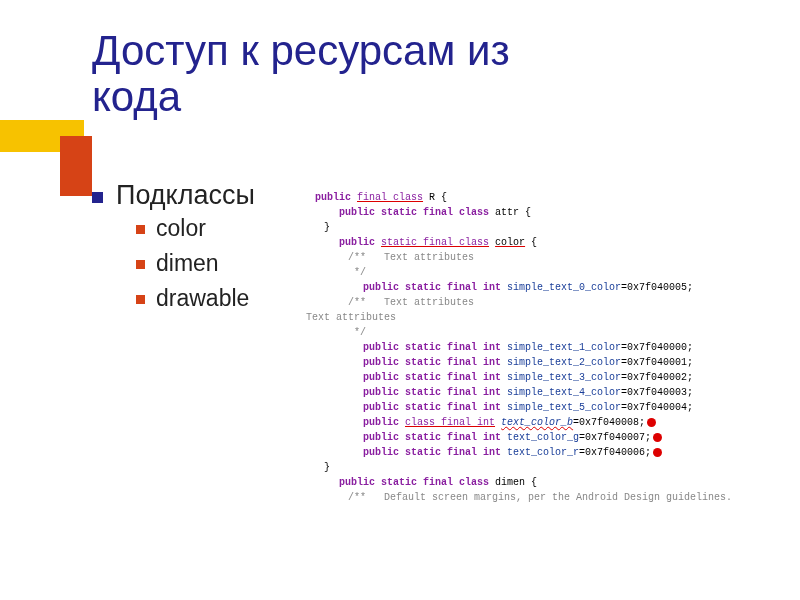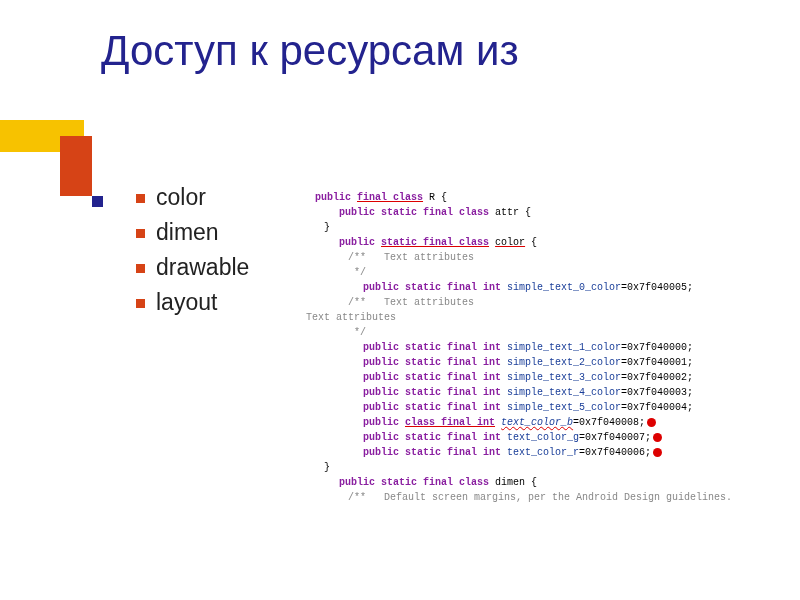--- a/index.html
+++ b/index.html
@@ -1,56 +1,56 @@
 <!DOCTYPE html>
 <html><head>
 <meta charset="utf-8">
 <style>
   * { margin: 0; padding: 0; box-sizing: border-box; }
   body { width: 800px; height: 600px; background: #fff; font-family: Verdana, Arial, sans-serif; position: relative; overflow: hidden; }
   .deco-yellow { position: absolute; left: 0; top: 120px; width: 84px; height: 32px; background: #f7c200; }
   .deco-red { position: absolute; left: 60px; top: 136px; width: 32px; height: 60px; background: #d64316; }
-  .title { position: absolute; left: 101px; top: 28px; font-size: 42px; line-height: 1.1; color: #23238e; font-weight: 400; }
+  .title { position: absolute; left: 92px; top: 28px; font-size: 42px; line-height: 1.1; color: #23238e; font-weight: 400; }
   .content { position: absolute; left: 88px; top: 180px; width: 700px; display: flex; }
   .left { width: 260px; }
   .level1 { list-style: none; }
   .level1 > li { position: relative; padding-left: 28px; font-size: 27px; color: #222; margin-bottom: 8px; }
   .level1 > li::before { content: ""; position: absolute; left: 4px; top: 12px; width: 11px; height: 11px; background: #23238e; }
   .level2 { list-style: none; margin-top: 4px; }
   .level2 > li { position: relative; padding-left: 40px; font-size: 23px; color: #222; margin-bottom: 8px; }
   .level2 > li::before { content: ""; position: absolute; left: 20px; top: 10px; width: 9px; height: 9px; background: #d64316; }
   .code { position: absolute; left: 300px; top: 190px; width: 498px; font-family: Consolas, "Courier New", monospace; font-size: 10px; line-height: 1.5; color: #000; white-space: pre; }
   .kw { color: #8a1fa0; font-weight: bold; padding-left: 15px; }
-  .uw { color: #8a1fa0; font-weight: bold; text-decoration: underline; text-decoration-color: #d00; }
+  .uw { color: #8a1fa0; font-weight: normal; text-decoration: underline; text-decoration-color: #d00; }
   .cls { color: #000; }
   .ucls { color: #000; text-decoration: underline; text-decoration-color: #d00; }
   .it { color: #1a3e99; }
   .uit { color: #1a3e99; font-style: italic; text-decoration: underline wavy #d00; margin-top: 43px; }
   .cm { color: #888; }
   .dot { display:inline-block; width:9px; height:9px; border-radius:50%; background:#d00; vertical-align:middle; margin-left:2px;}
 </style>
 </head>
 <body>
 
 <div class="deco-yellow"></div>
 <div class="deco-red"></div>
 
 <div class="title">
   <span>Доступ к ресурсам из</span><br>
+  <span>кода</span>
 </div>
 
 <div class="content">
   <div class="left">
     <ul class="level1">
-      <li>
+      <li><span>Подклассы</span>
         <ul class="level2">
           <li><span>color</span></li>
           <li><span>dimen</span></li>
           <li><span>drawable</span></li>
-          <li><span>layout</span></li>
         </ul>
       </li>
     </ul>
   </div>
 </div>
 
 <div class="code"><span class="kw">public </span><span class="uw">final class</span><span class="cls"> R {</span>
 <span class="kw">    public static final class </span><span class="cls">attr</span><span class="cls"> {</span>
 <span class="cls">    }</span>
 <span class="kw">    public </span><span class="uw">static final class</span><span> </span><span class="ucls">color</span><span class="cls"> {</span>

